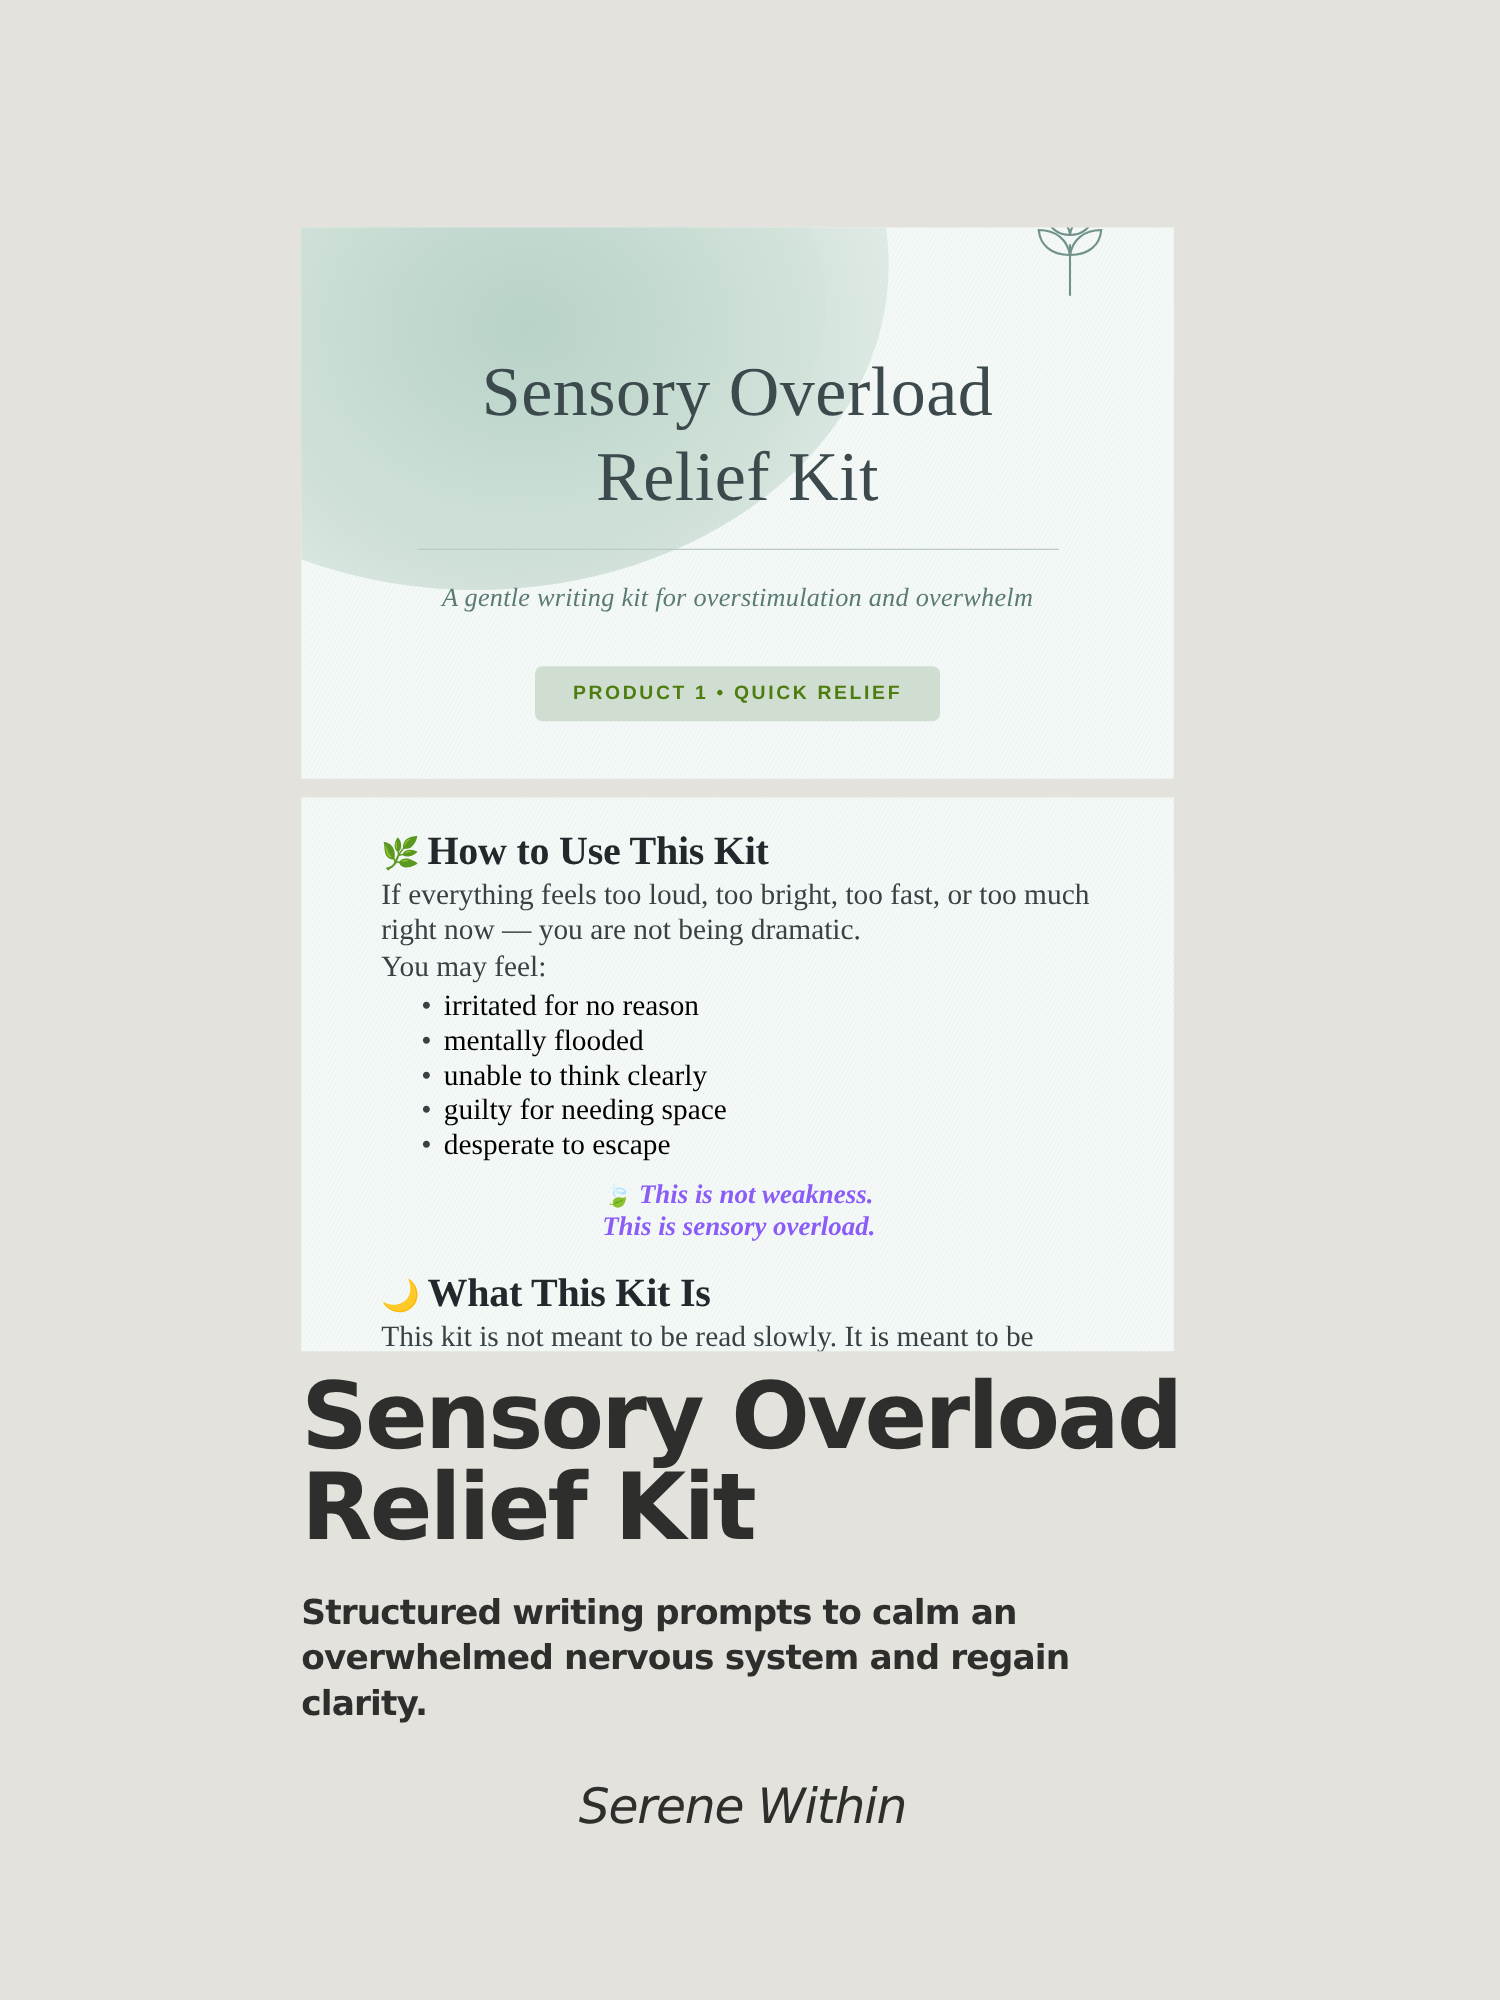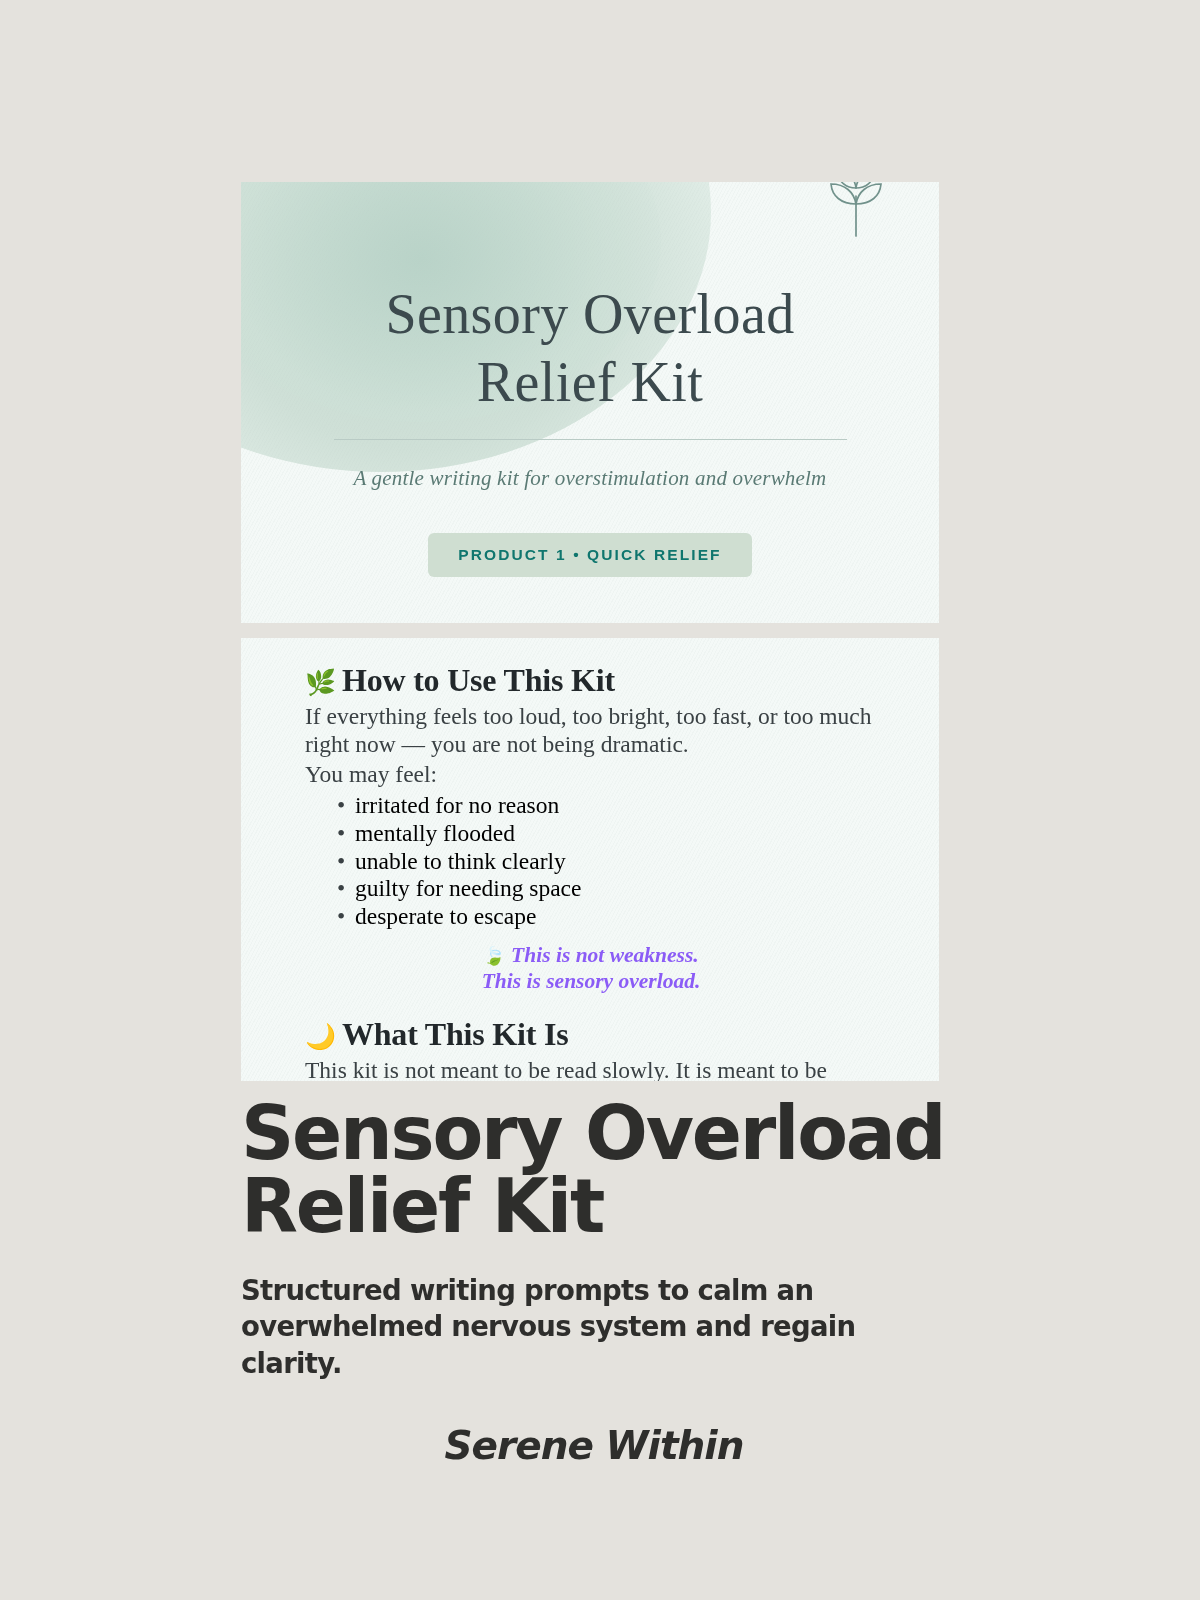--- a/index.html
+++ b/index.html
@@ -113,21 +113,21 @@
     font-size:21px;
     color:#5a7a74;
     text-align:left;
     margin-top:26px;
     letter-spacing:0.2px;
   }
 
   .cover-badge {
     margin-top:42px;
     background:#cfded1;
-    color:#0f766e;
+    color:#4d7c0f;
     font-size:15.5px;
     font-weight:700;
     letter-spacing:2.1px;
     padding:13px 30px;
     border-radius:6px;
     font-family:"Liberation Sans", sans-serif;
   }
 
   
   .content-inner {
@@ -218,21 +218,21 @@
     font-size:27.5px;
     line-height:1.33;
     letter-spacing:-0.7px;
     color:#2e2e2c;
     margin-top:28px;
     max-width:650px;
   }
 
   .listing-brand {
     font-family:"DejaVu Sans", sans-serif;
-    font-weight:700;
+    font-weight:400;
     font-style:italic;
     font-size:39px;
     letter-spacing:-1px;
     color:#2e2e2c;
     text-align:center;
     margin-top:42px;
     padding-right:6px;
   }
 </style>
 </head>

